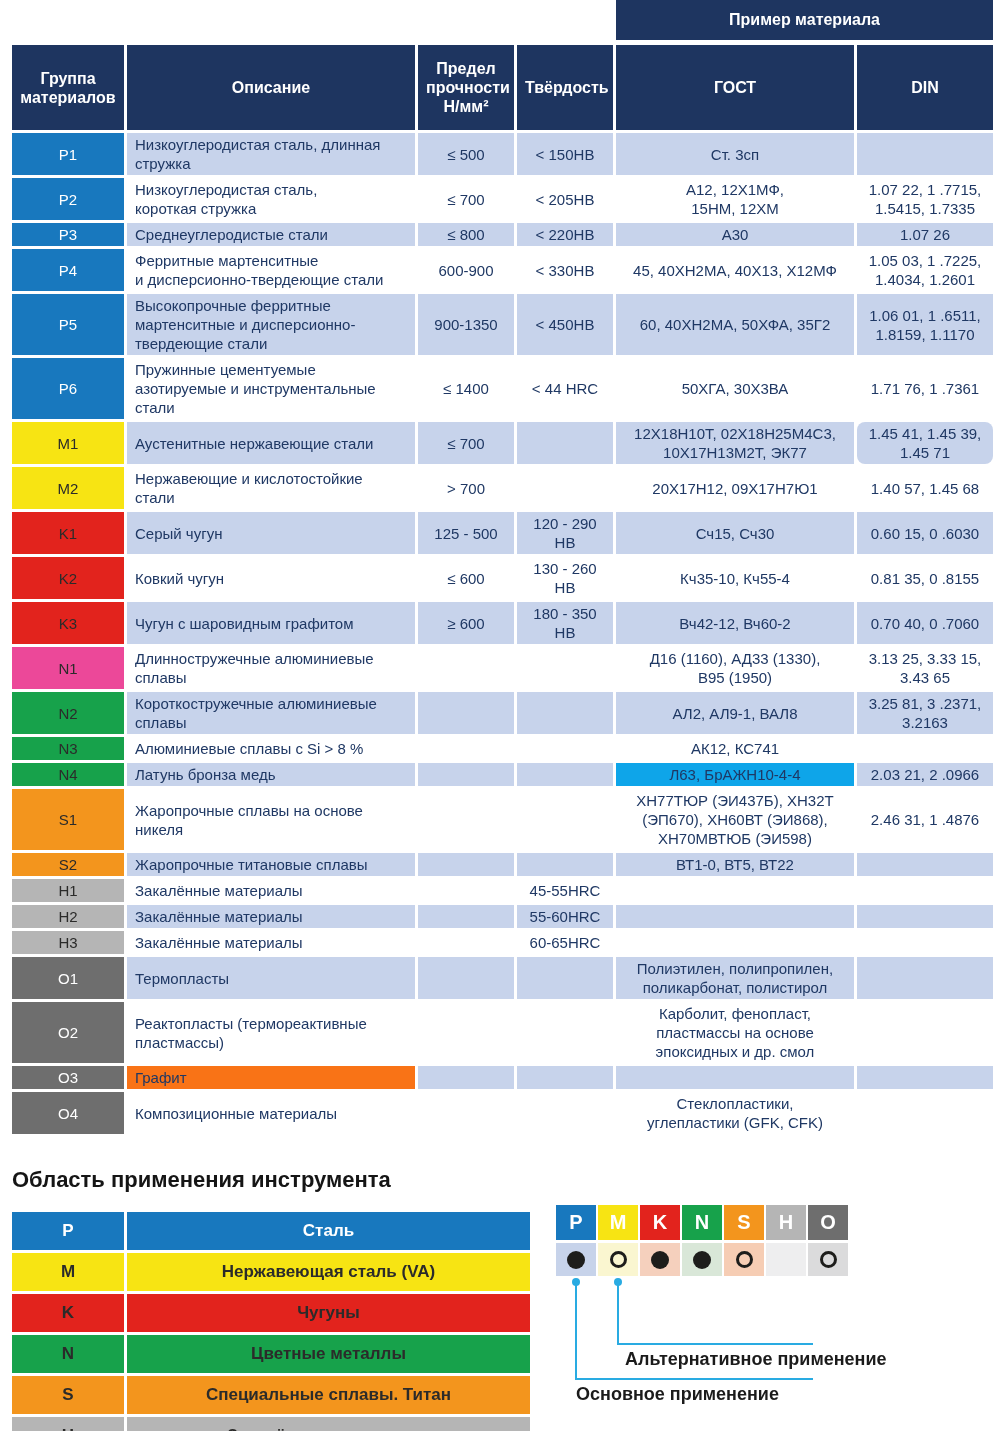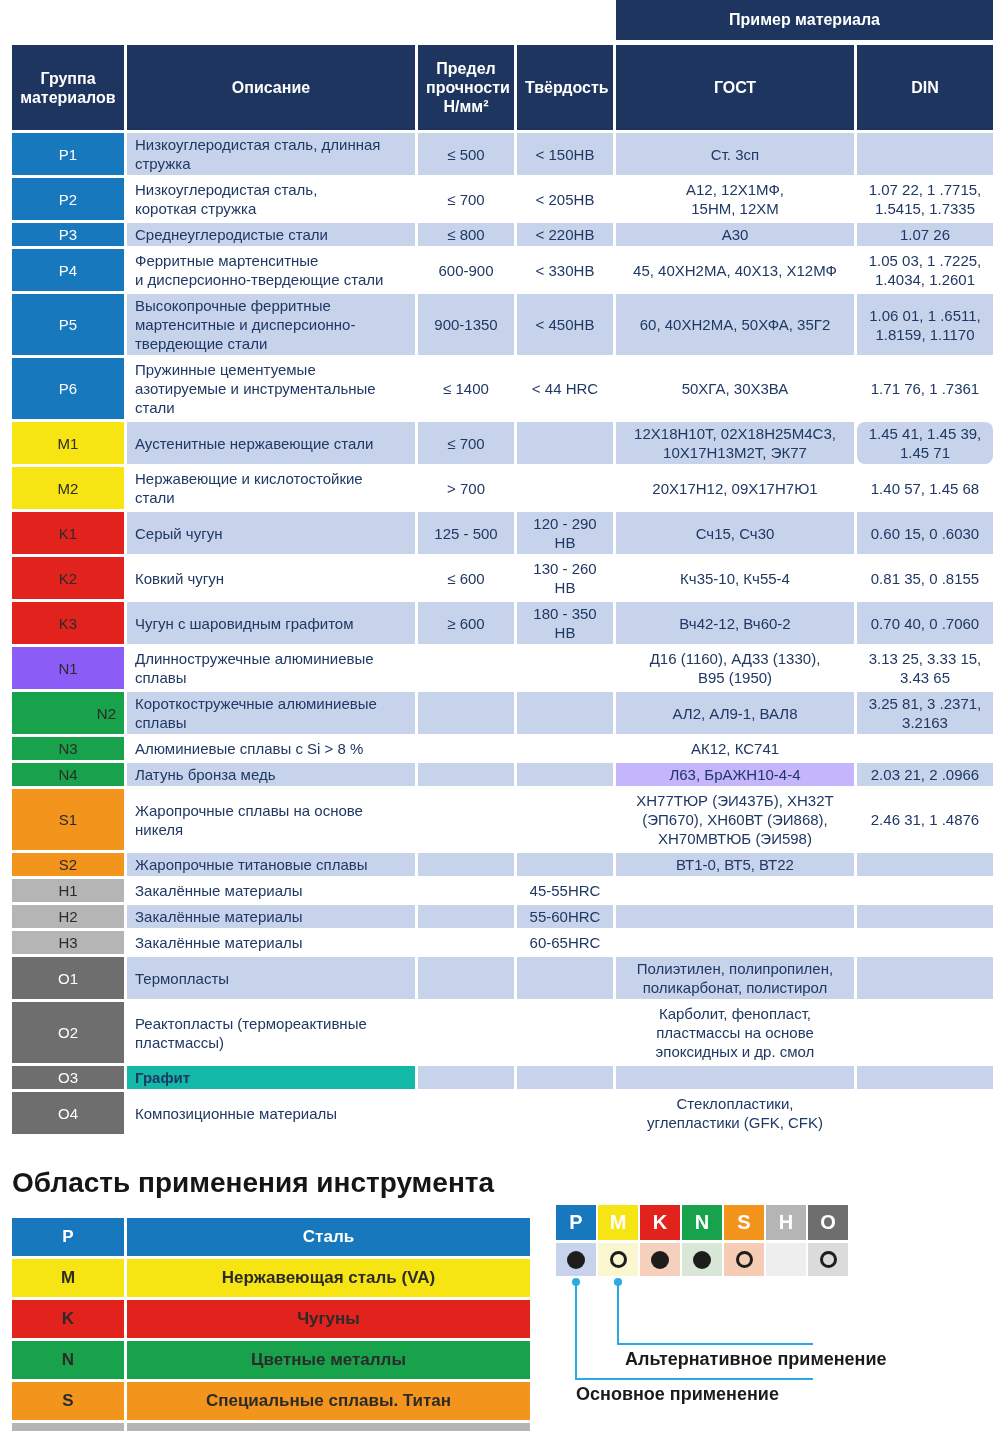--- a/index.html
+++ b/index.html
@@ -40,21 +40,21 @@
     font-weight:bold;font-size:16px;height:85px;text-align:center;
   }
   td.c-group{font-weight:normal;font-size:16px;text-align:center;}
   td.c-desc{text-align:left;padding-left:10px;}
   td.c-num,td.c-gost,td.c-din{text-align:center;}
 
   
   .app-section{position:relative;margin-top:28px;height:320px;}
   .app-title{
     margin:0 0 16px 12px;padding-top:2px;
-    font-size:28px;font-weight:bold;color:#151515;
+    font-size:22px;font-weight:bold;color:#151515;
   }
   table.legend{
     border-collapse:separate;border-spacing:3px;
     table-layout:fixed;margin:13px 0 0 9px;width:524px;
   }
   table.legend td{
     height:38px;text-align:center;vertical-align:middle;
     font-size:17px;font-weight:bold;
   }
 
@@ -205,32 +205,32 @@
         </tr>
         <tr>
           <td class="c-group" style="background: rgb(226, 35, 29); color: rgb(43, 43, 42);">K3</td>
           <td class="c-desc" style="background: rgb(199, 211, 235);">Чугун с шаровидным графитом</td>
           <td class="c-num" style="background: rgb(199, 211, 235);">≥ 600</td>
           <td class="c-num" style="background: rgb(199, 211, 235);">180 - 350 HB</td>
           <td class="c-gost" style="background: rgb(199, 211, 235);">Вч42-12, Вч60-2</td>
           <td class="c-din" style="background: rgb(199, 211, 235);">0.70 40, 0 .7060</td>
         </tr>
         <tr>
-          <td class="c-group" style="background: #8b5cf6; color: rgb(43, 43, 42);">N1</td>
+          <td class="c-group" style="background: #ec4899; color: rgb(43, 43, 42);">N1</td>
           <td class="c-desc" style="background: rgb(255, 255, 255);">Длинностружечные алюминиевые
 сплавы</td>
           <td class="c-num" style="background: rgb(255, 255, 255);"></td>
           <td class="c-num" style="background: rgb(255, 255, 255);"></td>
           <td class="c-gost" style="background: rgb(255, 255, 255);">Д16 (1160), АД33 (1330),
 В95 (1950)</td>
           <td class="c-din" style="background: rgb(255, 255, 255);">3.13 25, 3.33 15,
 3.43 65</td>
         </tr>
         <tr>
-          <td class="c-group" style="background: rgb(23, 162, 75); color: rgb(43, 43, 42); text-align: right;">N2</td>
+          <td class="c-group" style="background: rgb(23, 162, 75); color: rgb(43, 43, 42);">N2</td>
           <td class="c-desc" style="background: rgb(199, 211, 235);">Короткостружечные алюминиевые
 сплавы</td>
           <td class="c-num" style="background: rgb(199, 211, 235);"></td>
           <td class="c-num" style="background: rgb(199, 211, 235);"></td>
           <td class="c-gost" style="background: rgb(199, 211, 235);">АЛ2, АЛ9-1, ВАЛ8</td>
           <td class="c-din" style="background: rgb(199, 211, 235); margin-top: 12px;">3.25 81, 3 .2371,
 3.2163</td>
         </tr>
         <tr>
           <td class="c-group" style="background: rgb(23, 162, 75); color: rgb(43, 43, 42);">N3</td>
@@ -238,21 +238,21 @@
           <td class="c-num" style="background: rgb(255, 255, 255);"></td>
           <td class="c-num" style="background: rgb(255, 255, 255);"></td>
           <td class="c-gost" style="background: rgb(255, 255, 255);">АК12, КС741</td>
           <td class="c-din" style="background: rgb(255, 255, 255);"></td>
         </tr>
         <tr>
           <td class="c-group" style="background: rgb(23, 162, 75); color: rgb(43, 43, 42);">N4</td>
           <td class="c-desc" style="background: rgb(199, 211, 235);">Латунь бронза медь</td>
           <td class="c-num" style="background: rgb(199, 211, 235);"></td>
           <td class="c-num" style="background: rgb(199, 211, 235);"></td>
-          <td class="c-gost" style="background: #c4b5fd;">Л63, БрАЖН10-4-4</td>
+          <td class="c-gost" style="background: #0ea5e9;">Л63, БрАЖН10-4-4</td>
           <td class="c-din" style="background: rgb(199, 211, 235);">2.03 21, 2 .0966</td>
         </tr>
         <tr>
           <td class="c-group" style="background: rgb(243, 149, 29); color: rgb(43, 43, 42);">S1</td>
           <td class="c-desc" style="background: rgb(255, 255, 255);">Жаропрочные сплавы на основе
 никеля</td>
           <td class="c-num" style="background: rgb(255, 255, 255);"></td>
           <td class="c-num" style="background: rgb(255, 255, 255);"></td>
           <td class="c-gost" style="background: rgb(255, 255, 255);">ХН77ТЮР (ЭИ437Б), ХН32Т
 (ЭП670), ХН60ВТ (ЭИ868),
@@ -306,21 +306,21 @@
 пластмассы)</td>
           <td class="c-num" style="background: rgb(255, 255, 255);"></td>
           <td class="c-num" style="background: rgb(255, 255, 255);"></td>
           <td class="c-gost" style="background: rgb(255, 255, 255);">Карболит, фенопласт,
 пластмассы на основе
 эпоксидных и др. смол</td>
           <td class="c-din" style="background: rgb(255, 255, 255);"></td>
         </tr>
         <tr>
           <td class="c-group" style="background: rgb(110, 110, 110); color: rgb(255, 255, 255);">O3</td>
-          <td class="c-desc" style="background: #14b8a6; font-weight: bold;">Графит</td>
+          <td class="c-desc" style="background: #f97316;">Графит</td>
           <td class="c-num" style="background: rgb(199, 211, 235);"></td>
           <td class="c-num" style="background: rgb(199, 211, 235);"></td>
           <td class="c-gost" style="background: rgb(199, 211, 235);"></td>
           <td class="c-din" style="background: rgb(199, 211, 235);"></td>
         </tr>
         <tr>
           <td class="c-group" style="background: rgb(110, 110, 110); color: rgb(255, 255, 255);">O4</td>
           <td class="c-desc" style="background: rgb(255, 255, 255);">Композиционные материалы</td>
           <td class="c-num" style="background: rgb(255, 255, 255);"></td>
           <td class="c-num" style="background: rgb(255, 255, 255);"></td>

